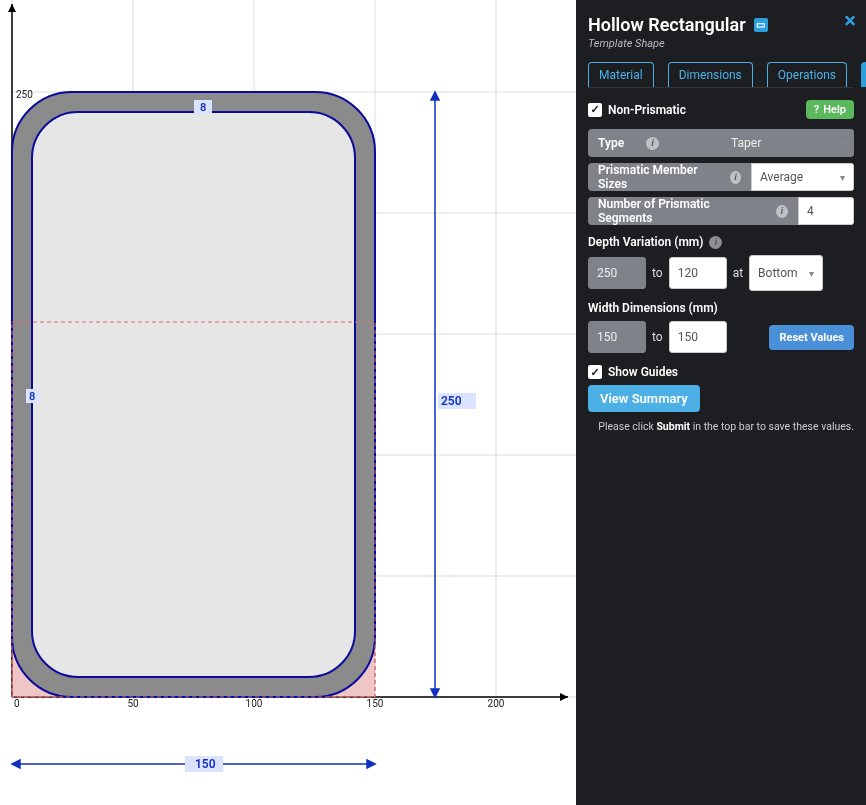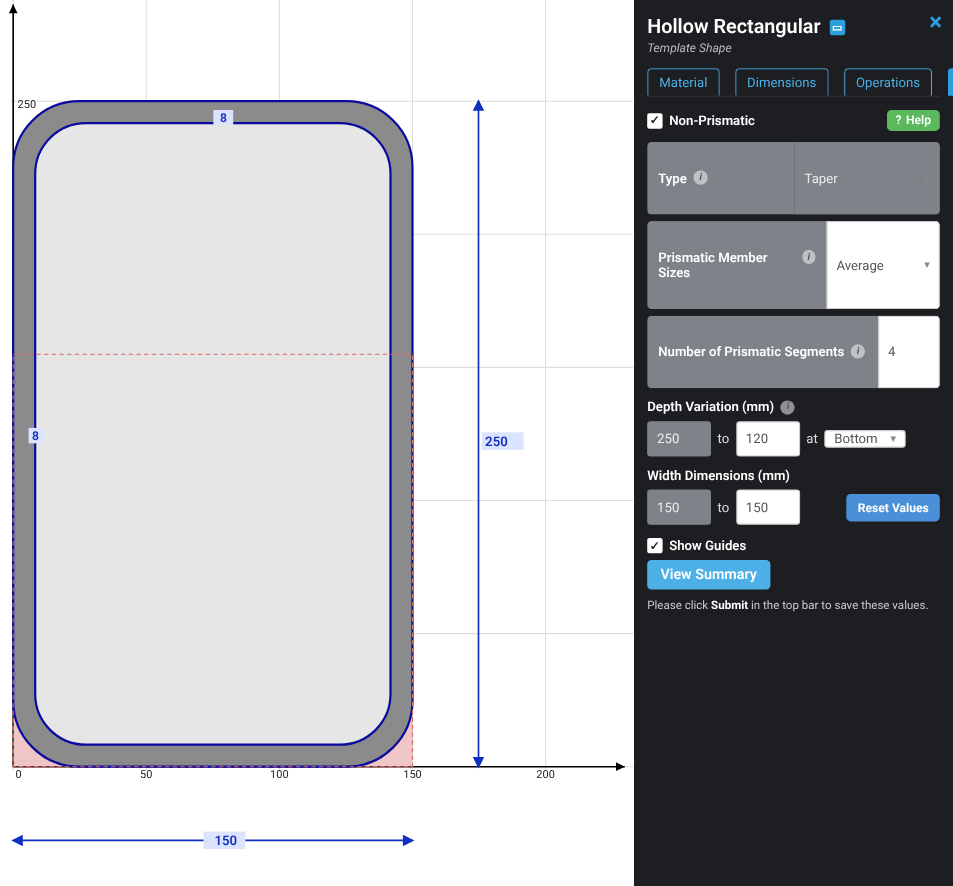--- a/index.html
+++ b/index.html
@@ -13,36 +13,36 @@
   .panel-subtitle { font-size: 11px; font-style: italic; color: #bbb; margin-bottom: 12px; }
   .title-icon { width: 14px; height: 14px; background: #2e9fdd; border-radius: 2px; display: inline-flex; align-items: center; justify-content: center; font-size: 10px; color: #fff; }
   .tabs { display: flex; gap: 14px; border-bottom: 1px solid #333; margin-bottom: 12px; }
   .tab { border: 1px solid #4cb0e6; border-bottom: none; border-radius: 4px 4px 0 0; padding: 5px 10px; font-size: 12px; color: #4cb0e6; background: transparent; cursor: pointer; }
   .tab.active { background: #2e9fdd; color: #fff; border-color: #2e9fdd; }
   .row-top { display: flex; justify-content: space-between; align-items: center; margin-bottom: 10px; }
   .checkbox-row { display: flex; align-items: center; gap: 6px; font-size: 12px; font-weight: 600; }
   .checkbox { width: 14px; height: 14px; background: #fff; border-radius: 2px; display: flex; align-items: center; justify-content: center; color: #1c1e22; font-size: 11px; font-weight: bold; cursor: pointer; }
   .help-btn { background: #5cb85c; color: #fff; border-radius: 4px; padding: 3px 8px; font-size: 11px; font-weight: 600; cursor: pointer; display: flex; align-items: center; gap: 4px; }
   .field-row { display: flex; margin-bottom: 6px; border-radius: 4px; overflow: hidden; }
-  .field-label { background: #7f8389; flex: 1; padding: 26px 10px; font-size: 12px; font-weight: 600; color: #fff; display: flex; gap: 6px; }
+  .field-label { background: #7f8389; flex: 1; padding: 0 10px; font-size: 12px; font-weight: 600; color: #fff; display: flex; align-items: center; gap: 22px; }
   .field-input { width: 103px; background: #fff; border: 1px solid #ccc; padding: 6px 8px; font-size: 12px; color: #555; display: flex; align-items: center; justify-content: space-between; }
   .field-input.num { width: 56px; }
   .field-input.dropdown::after { content: "▾"; color: #888; font-size: 10px; }
   .field-input.disabled { background: #7f8389; color: #eee; border-color: #7f8389; }
   .info-icon { width: 13px; height: 13px; border-radius: 50%; background: rgba(255,255,255,.5); color: #555; font-size: 9px; display: inline-flex; align-items: center; justify-content: center; font-weight: bold; font-style: italic; }
   .var-label { font-size: 12px; font-weight: 600; margin: 10px 0 6px; display: flex; align-items: center; gap: 6px; }
   .var-row { display: flex; align-items: center; gap: 6px; margin-bottom: 4px; }
   .var-box { width: 58px; height: 32px; background: #fff; border: 1px solid #ccc; border-radius: 3px; padding: 0 8px; font-size: 12px; color: #555; display: flex; align-items: center; }
   .var-box.disabled { background: #7f8389; color: #eee; border-color: #7f8389; }
   .gap-text { font-size: 12px; color: #ddd; }
-  .at-select { width: 74px; height: 16px; background: #fff; border: 1px solid #ccc; border-radius: 3px; padding: 0 8px; font-size: 12px; color: #555; display: flex; align-items: center; justify-content: space-between; }
+  .at-select { width: 74px; height: 36px; background: #fff; border: 1px solid #ccc; border-radius: 3px; padding: 0 8px; font-size: 12px; color: #555; display: flex; align-items: center; justify-content: space-between; }
   .at-select::after { content: "▾"; color: #888; font-size: 10px; }
   .reset-btn { background: #4a90d9; color: #fff; border-radius: 4px; padding: 6px 10px; font-size: 11px; font-weight: 700; cursor: pointer; margin-left: auto; }
   .view-summary { display: inline-block; background: #4cb0e6; color: #fff; border-radius: 4px; padding: 6px 12px; font-size: 13px; font-weight: 600; cursor: pointer; margin-top: 6px; }
-  .hint { font-size: 10.5px; color: #ccc; margin-top: 8px; }
+  .hint { font-size: 10.5px; color: #ccc; margin-top: 8px; text-align: right; }
   .hint b { color: #fff; }
 </style>
 </head>
 <body>
 
 <div class="app">
 
   <div class="canvas-wrap">
     <svg width="576" height="805" viewBox="0 0 576 805">
       <defs>

